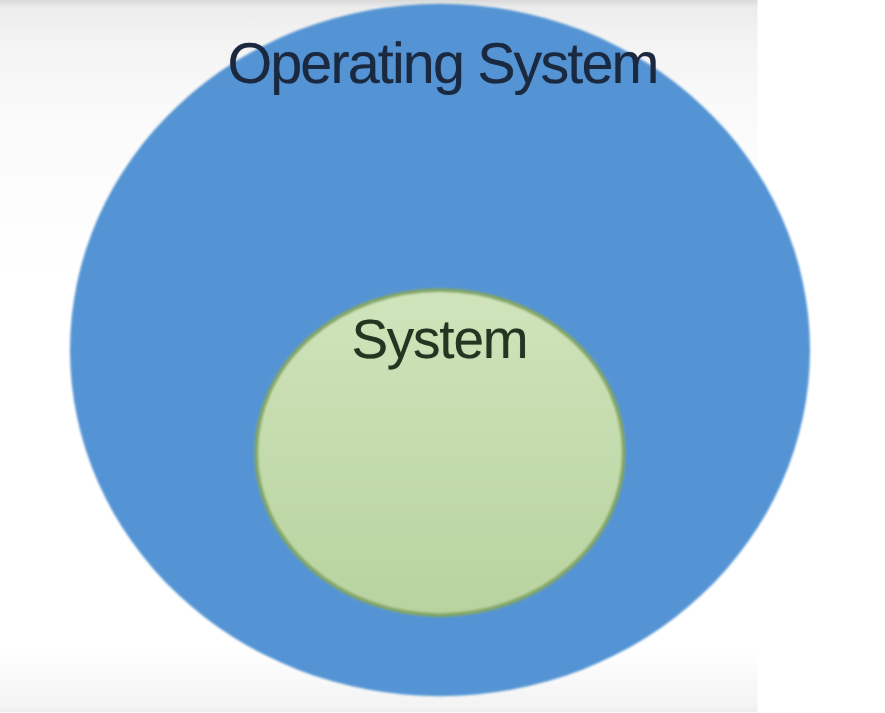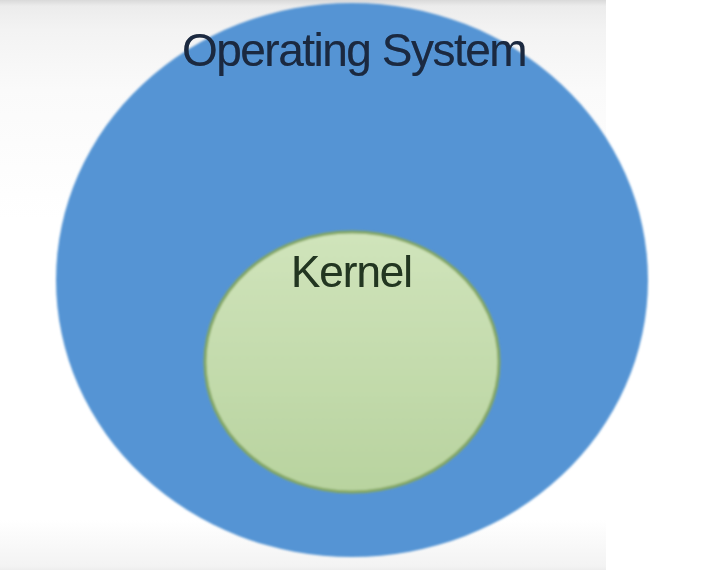--- a/index.html
+++ b/index.html
@@ -72,15 +72,15 @@
       </filter>
     </defs>
 
     <ellipse cx="352" cy="280" rx="296" ry="277" filter="url(#soft)" fill="#5494d4"></ellipse>
 
     <ellipse cx="352" cy="362" rx="147" ry="130" fill="url(#gGreen)" stroke-width="3" filter="url(#soft)" stroke="#84a765"></ellipse>
   </svg>
 
   <div class="label os-label" style="color: rgb(27, 41, 64);">Operating System</div>
 
-  <div class="label kernel-label" style="color: rgb(34, 54, 33);">Kernel</div>
+  <div class="label kernel-label" style="color: rgb(34, 54, 33);">System</div>
 
 </div>
 
 </body></html>

